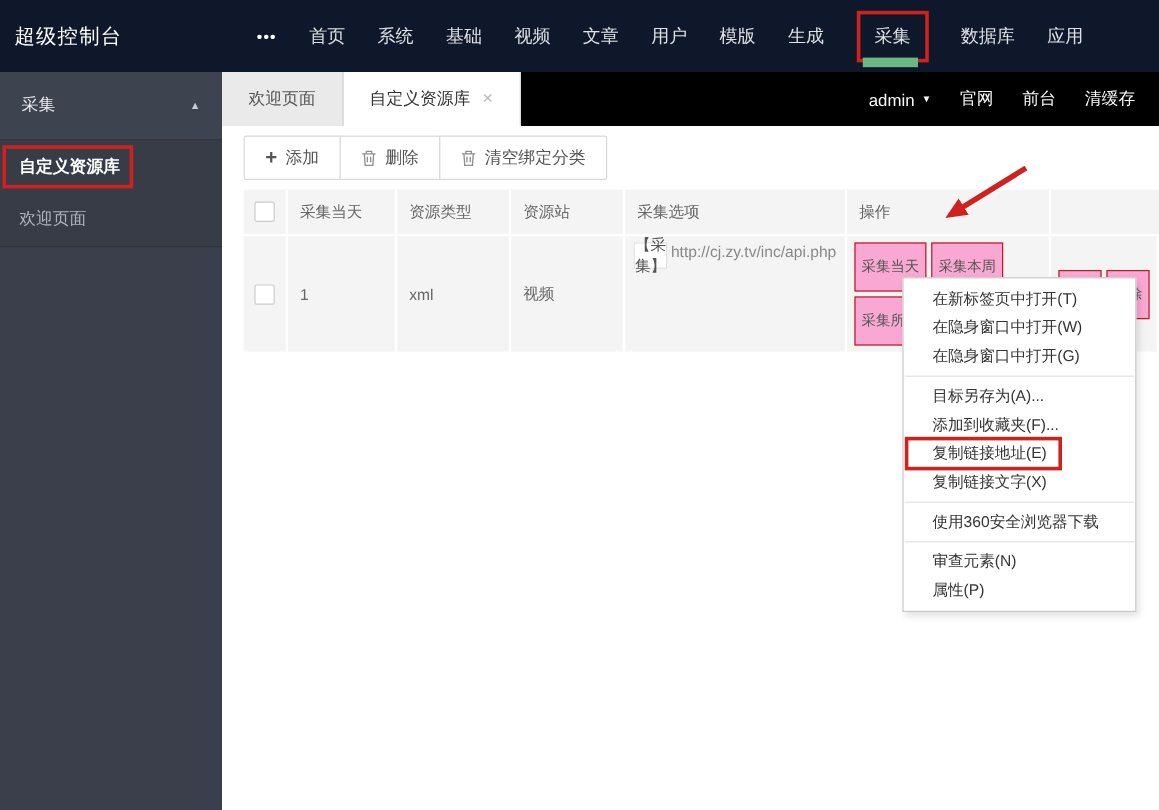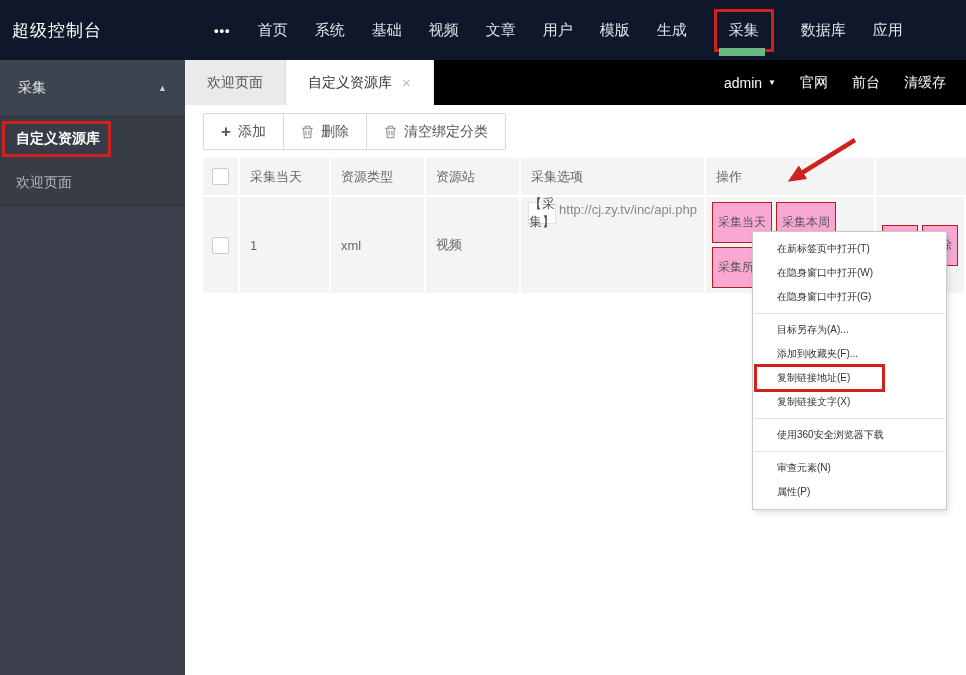--- a/index.html
+++ b/index.html
@@ -75,21 +75,21 @@
   .cell.opts,.cell.acts{flex-wrap:wrap;gap:4px;padding:5px 6px;align-content:center;display:flex;}
   .mini-btn{background:#f9a8d4;border:1px solid #b91c1c;font-size:12px;color:#555;
     padding:11px 5px;cursor:pointer;white-space:nowrap;}
 
   
   .arrow-svg{position:absolute;left:765px;top:128px;z-index:5;pointer-events:none;}
 
   
   .context-menu{position:absolute;left:752px;top:231px;width:195px;background:#fff;
     border:1px solid #c9c9c9;box-shadow:2px 3px 6px rgba(0,0,0,0.12);padding:5px 0;z-index:10;}
-  .menu-item{position:relative;height:24px;line-height:24px;padding-left:24px;font-size:10px;
+  .menu-item{position:relative;height:24px;line-height:24px;padding-left:24px;font-size:13px;
     color:#333;cursor:pointer;white-space:nowrap;}
   .menu-divider{height:0;border-top:1px solid #e2e2e2;margin:4px 1px;}
   .menu-redbox{position:absolute;left:1px;top:-2px;width:131px;height:28px;
     border:3px solid var(--red);pointer-events:none;}
 </style>
 </head>
 <body>
 
 <div class="stage">
 

